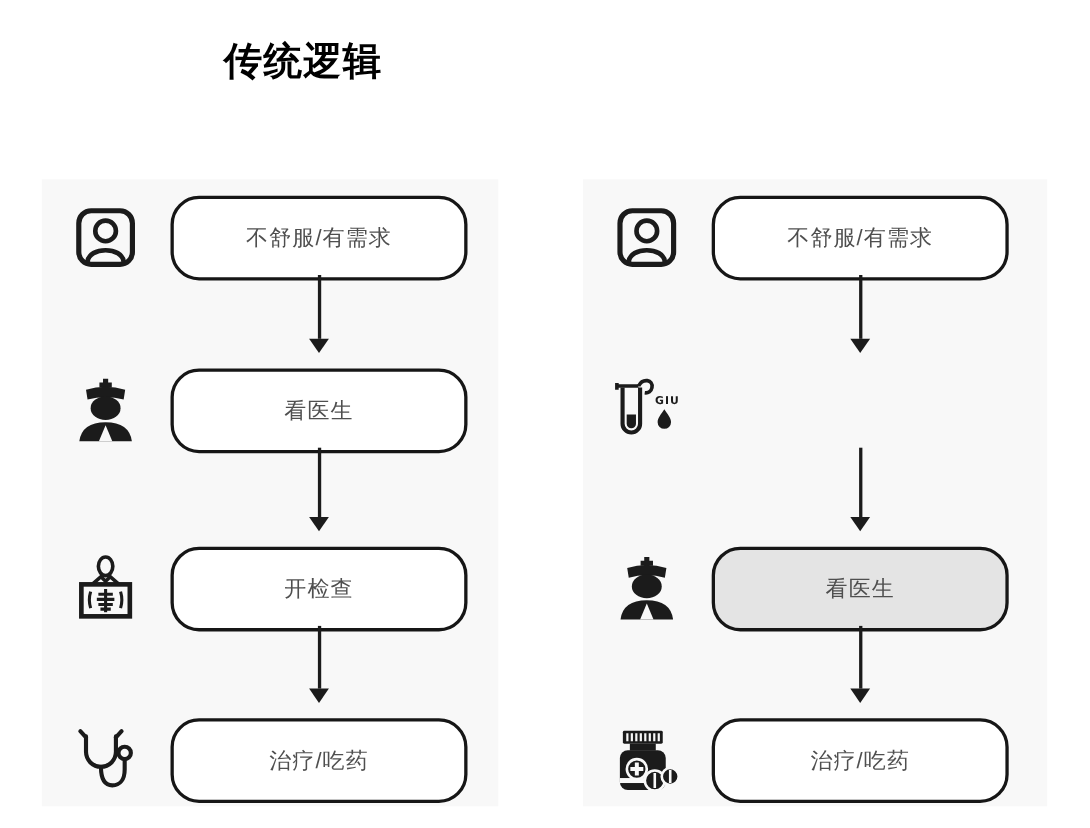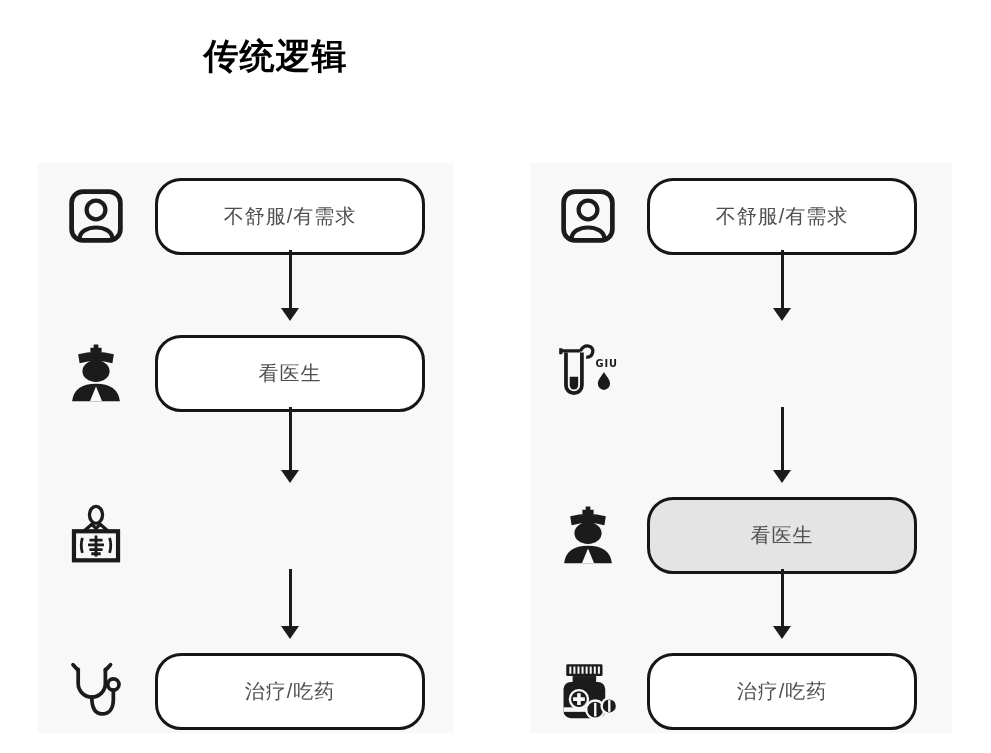--- a/index.html
+++ b/index.html
@@ -109,20 +109,23 @@
         <svg viewBox="0 0 64 64" width="60" height="60" fill="none" stroke="currentColor">
           <ellipse cx="32" cy="10.5" rx="7" ry="9" stroke-width="3.5"></ellipse>
           <path d="M19 28 L27.5 20.5 L32 25 L36.5 20.5 L45 28" stroke-width="3.5"></path>
           <rect x="8.5" y="28" width="47" height="31" stroke-width="4.5"></rect>
           <path d="M17.5 35 q-2.5 8 0 16" stroke-width="3"></path>
           <path d="M46.5 35 q2.5 8 0 16" stroke-width="3"></path>
           <path d="M32 32.5 V55" stroke-width="3"></path>
           <path d="M25 37.5 H39 M23.5 42.5 H40.5 M25 47.5 H39 M27 52 H37" stroke-width="3"></path>
         </svg>
       </span>
+      <div class="box">
+        <span>开检查</span>
+      </div>
     </div>
 
     <div class="arrow" style="top:406px;height:79px">
       <div class="arrow-line"></div>
       <div class="arrow-head"></div>
     </div>
 
     <div class="step" style="top:485px">
       <span class="icon">
         <svg viewBox="0 0 64 64" width="60" height="60" fill="none" stroke="currentColor" stroke-width="4" stroke-linecap="round">

